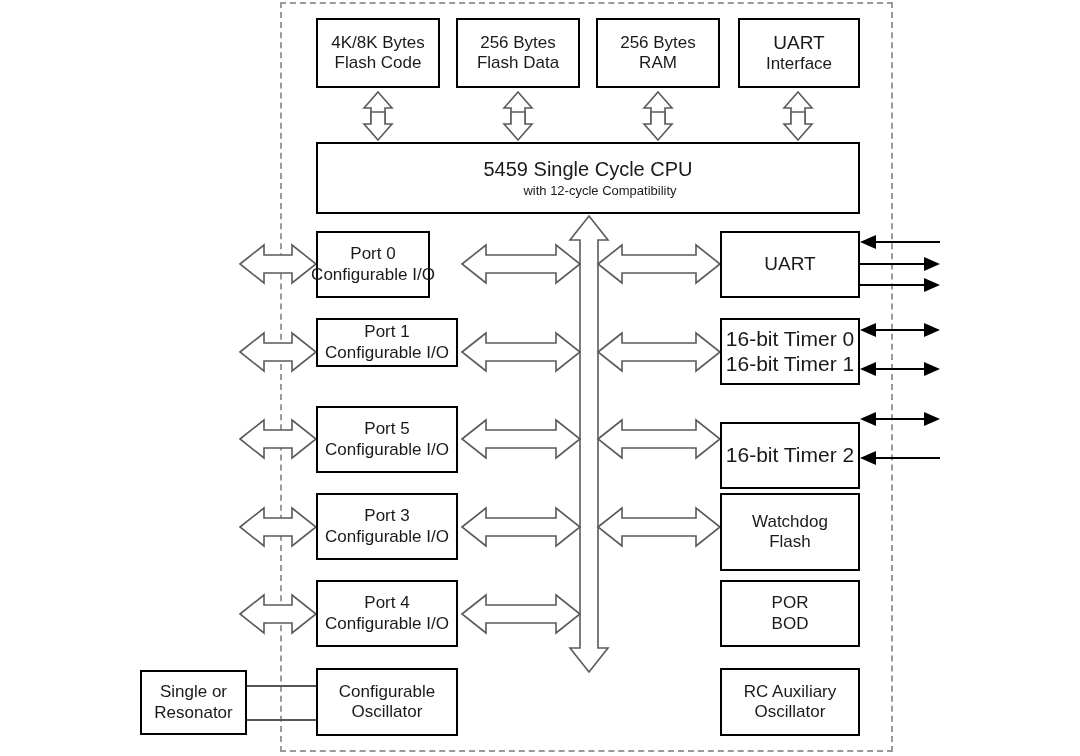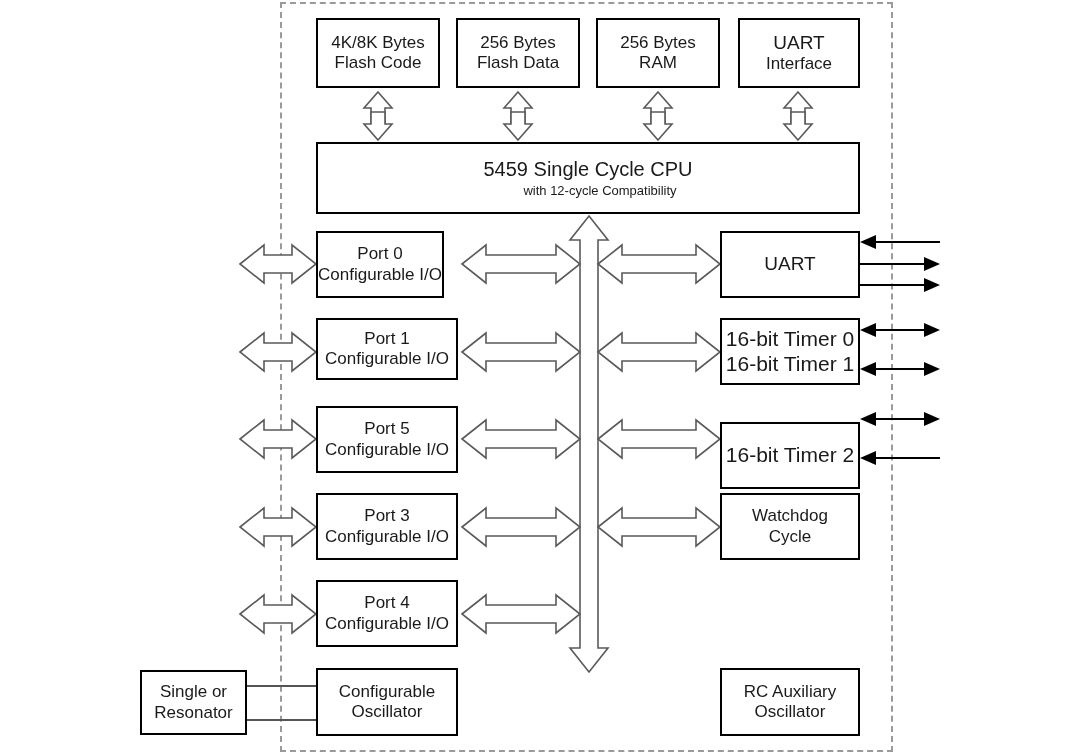--- a/index.html
+++ b/index.html
@@ -175,26 +175,26 @@
   <div class="blk sz17" style="left:738px;top:18px;width:122px;height:70px;">
     <span class="l1 sz19">UART</span>
     <span class="l2">Interface</span>
   </div>
 
   <div class="blk" style="left:316px;top:142px;width:544px;height:72px;">
     <span class="l1 cpu-title">5459 Single Cycle CPU</span>
     <span class="l2 cpu-sub">with 12-cycle Compatibility</span>
   </div>
 
-  <div class="blk sz17" style="left:316px;top:231px;width:128px;height:67px;">
+  <div class="blk sz17" style="left:316px;top:231px;width:114px;height:67px;">
     <span class="l1">Port 0</span>
     <span class="l2">Configurable I/O</span>
   </div>
 
-  <div class="blk sz17" style="left:316px;top:318px;width:142px;height:62px;">
+  <div class="blk sz17" style="left:316px;top:318px;width:142px;height:49px;">
     <span class="l1">Port 1</span>
     <span class="l2">Configurable I/O</span>
   </div>
 
   <div class="blk sz17" style="left:316px;top:406px;width:142px;height:67px;">
     <span class="l1">Port 5</span>
     <span class="l2">Configurable I/O</span>
   </div>
 
   <div class="blk sz17" style="left:316px;top:493px;width:142px;height:67px;">
@@ -213,25 +213,29 @@
 
   <div class="blk sz16" style="left:720px;top:318px;width:140px;height:67px;">
     <span class="l1">16-bit Timer 0</span>
     <span class="l2">16-bit Timer 1</span>
   </div>
 
   <div class="blk sz16" style="left:720px;top:422px;width:140px;height:67px;">
     <span class="l1">16-bit Timer 2</span>
   </div>
 
-  <div class="blk sz17" style="left:720px;top:493px;width:140px;height:67px;">
+  <div class="blk sz17" style="left:720px;top:493px;width:140px;height:78px;">
     <span class="l1">Watchdog</span>
-    <span class="l2">Cycle</span>
-  </div>
-
+    <span class="l2">Flash</span>
+  </div>
+
+  <div class="blk sz17" style="left:720px;top:580px;width:140px;height:67px;">
+    <span class="l1">POR</span>
+    <span class="l2">BOD</span>
+  </div>
 
   <div class="blk sz17" style="left:720px;top:668px;width:140px;height:68px;">
     <span class="l1">RC Auxiliary</span>
     <span class="l2">Oscillator</span>
   </div>
 
   <div class="blk sz17" style="left:140px;top:670px;width:107px;height:65px;">
     <span class="l1">Single or</span>
     <span class="l2">Resonator</span>
   </div>

